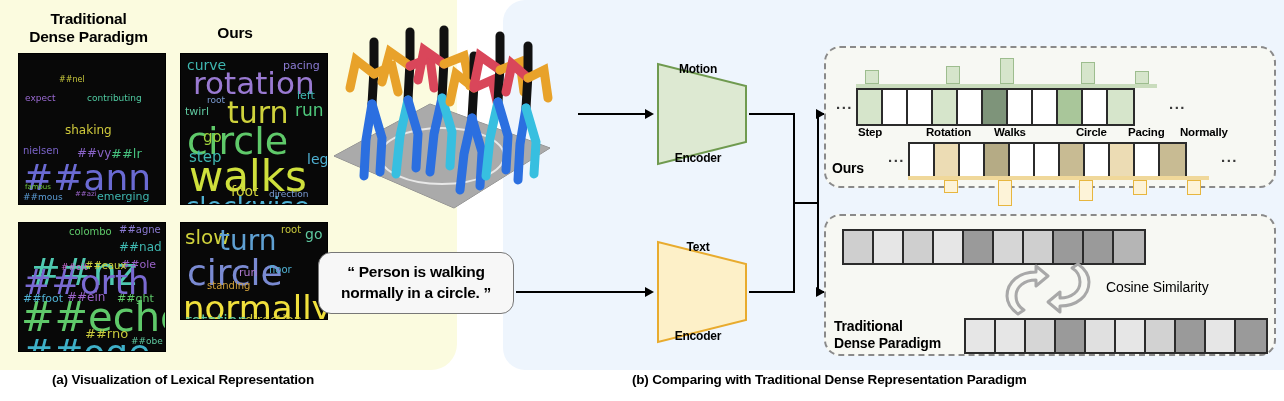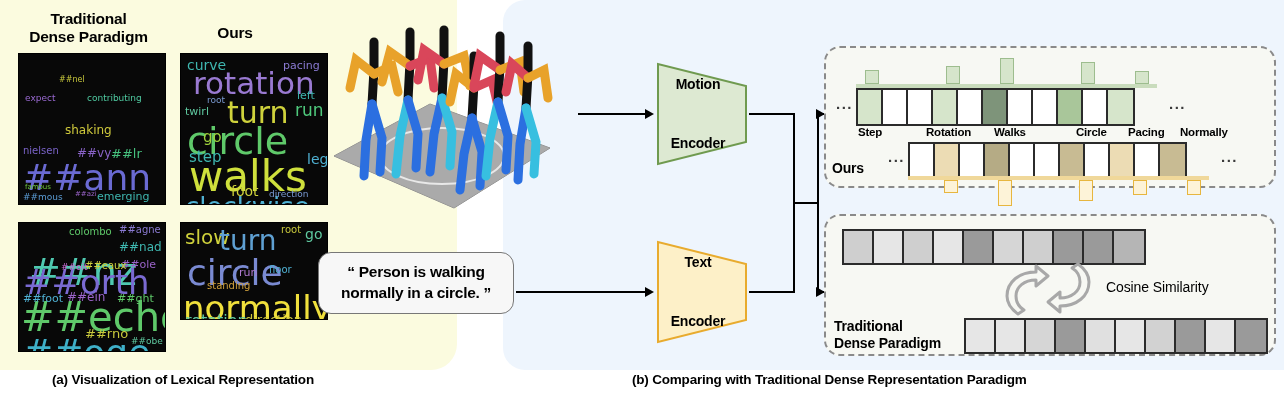--- a/index.html
+++ b/index.html
@@ -49,22 +49,22 @@
   }
   #prompt-bubble .ptext {
     font-size: 15.5px; font-weight: bold; color: #000;
     text-align: center; line-height: 1.35; letter-spacing: -0.3px;
   }
 
   
   .encoder { position: absolute; }
   .encoder .enc-label {
     position: absolute; inset: 0; display: flex; flex-direction: column;
-    align-items: center; justify-content: center;
-    font-size: 14px; font-weight: bold; color: #000; line-height: 1.25;
+    align-items: center; justify-content: space-between;
+    font-size: 12px; font-weight: bold; color: #000; line-height: 1.25;
     padding-right: 8px; letter-spacing: -0.2px; gap: 42px;
   }
   #motion-encoder { left: 655px; top: 62px; width: 94px; height: 104px; }
   #text-encoder { left: 655px; top: 240px; width: 94px; height: 104px; }
 
   
   .wire { position: absolute; background: #000; }
   .arrowhead {
     position: absolute; width: 0; height: 0;
     border-top: 5.5px solid transparent; border-bottom: 5.5px solid transparent;

